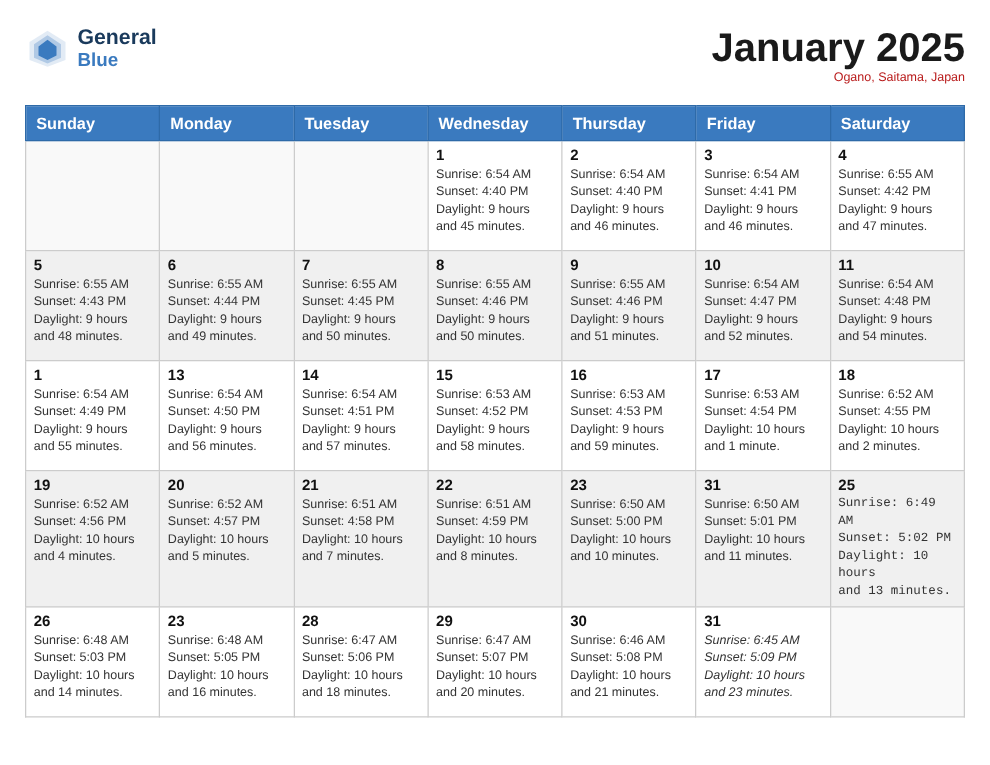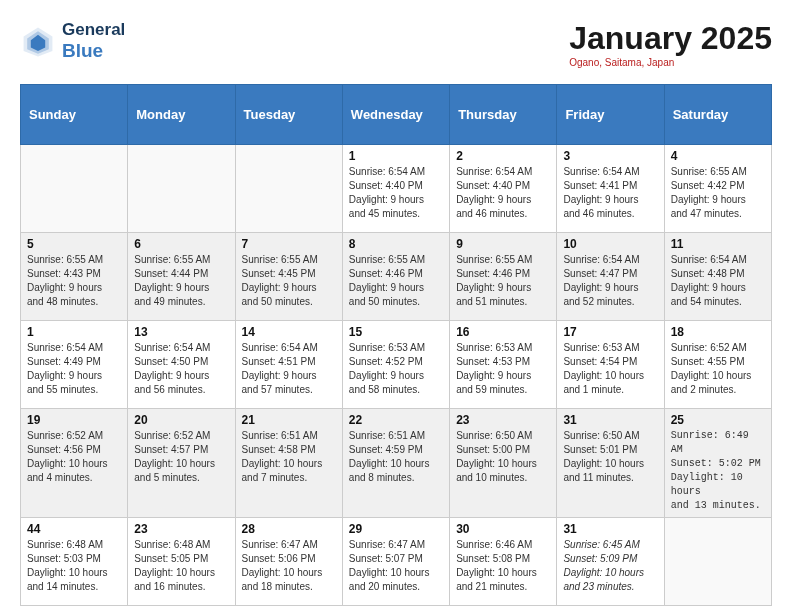--- a/index.html
+++ b/index.html
@@ -20,41 +20,42 @@
     .logo {
       display: flex;
       align-items: center;
       gap: 6px;
     }
     .logo-icon {
       width: 36px;
       height: 36px;
     }
     .title-block {
+      text-align: right;
     }
     .month-title {
       font-size: 32px;
       font-weight: bold;
       color: #1a1a1a;
     }
     .location {
       font-size: 10px;
       color: #b91c1c;
     }
     .calendar {
       width: 100%;
       border-collapse: collapse;
       border: 1px solid #ccc;
     }
     .calendar th {
       background: #3a7abf;
       color: #fff;
       font-size: 13px;
       font-weight: bold;
-      padding: 22px 8px;
+      padding: 6px 8px;
       text-align: left;
       border: 1px solid #2e6aa8;
     }
     .calendar td {
       vertical-align: top;
       border: 1px solid #ccc;
       padding: 4px 6px;
       font-size: 10.5px;
       color: #333;
       width: 14.28%;
@@ -87,21 +88,21 @@
 
 <div class="header">
   <div class="logo">
     <svg class="logo-icon" viewBox="0 0 40 40">
       <polygon points="20,4 36,14 36,30 20,36 4,30 4,14" fill="#3a7abf" opacity="0.15"></polygon>
       <polygon points="20,8 32,16 32,28 20,33 8,28 8,16" fill="#3a7abf" opacity="0.3"></polygon>
       <polygon points="20,12 28,18 28,26 20,30 12,26 12,18" fill="#3a7abf"></polygon>
     </svg>
     <div>
       <div style="font-size:17px;font-weight:bold;color:#1a3a5c;line-height:1.2">General</div>
-      <div style="font-size:19px;font-weight:bold;color:#3a7abf;line-height:1.2">Blue</div>
+      <div style="font-size:15px;font-weight:bold;color:#3a7abf;line-height:1.2">Blue</div>
     </div>
   </div>
   <div class="title-block">
     <div class="month-title">January 2025</div>
     <div class="location">Ogano, Saitama, Japan</div>
   </div>
 </div>
 
 <table class="calendar">
   <thead>
@@ -297,21 +298,21 @@
         <td>
           <div class="day-num">25</div>
           <div class="day-info" style="white-space: pre-line; font-family: Liberation Mono, monospace;">Sunrise: 6:49 AM
 Sunset: 5:02 PM
 Daylight: 10 hours
 and 13 minutes.</div>
         </td>
       </tr>
       <tr class="row-white">
         <td>
-          <div class="day-num">44</div>
+          <div class="day-num">26</div>
           <div class="day-info" style="white-space: pre-line;">Sunrise: 6:48 AM
 Sunset: 5:03 PM
 Daylight: 10 hours
 and 14 minutes.</div>
         </td>
         <td>
           <div class="day-num">23</div>
           <div class="day-info" style="white-space: pre-line;">Sunrise: 6:48 AM
 Sunset: 5:05 PM
 Daylight: 10 hours

